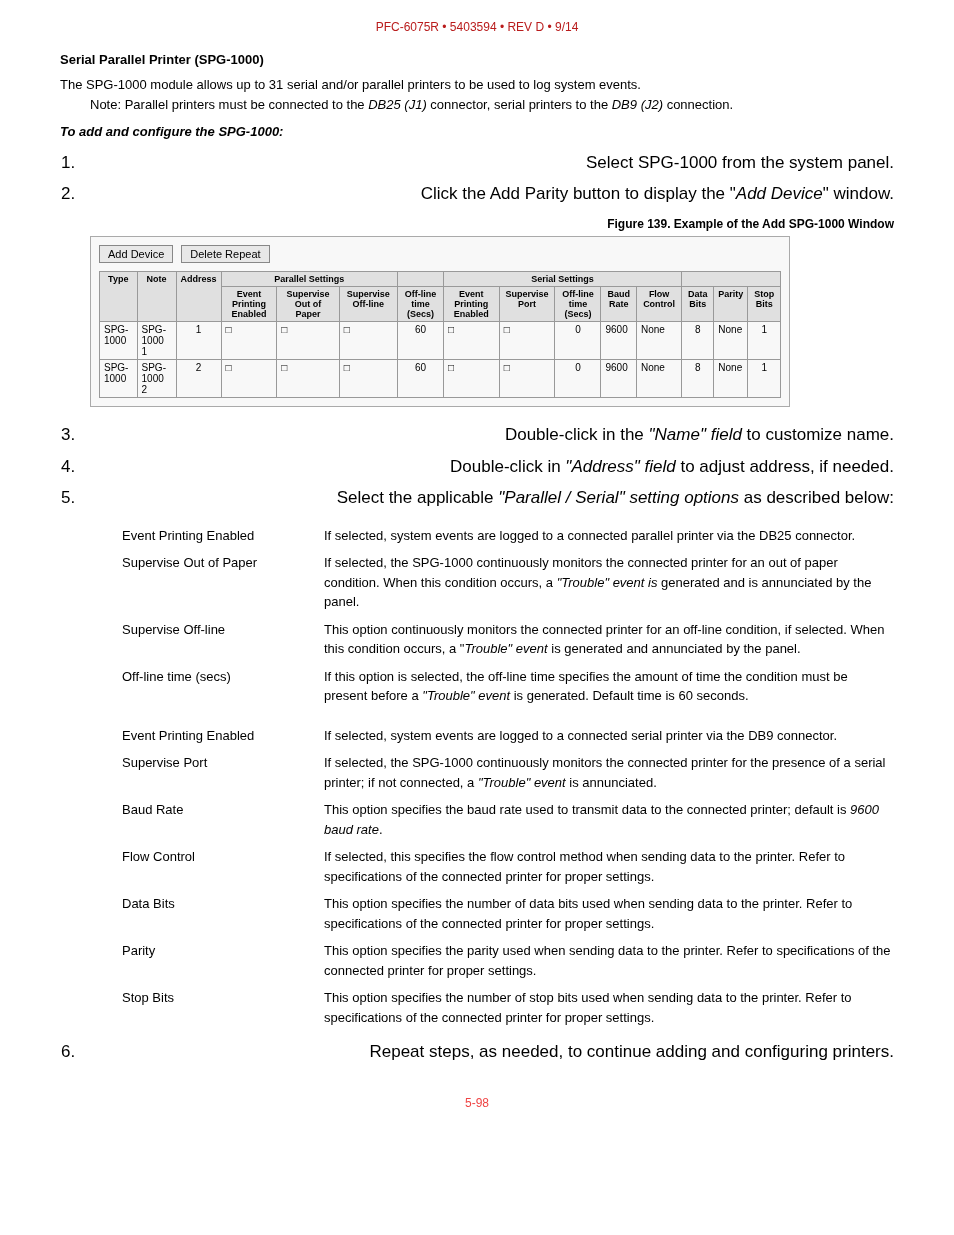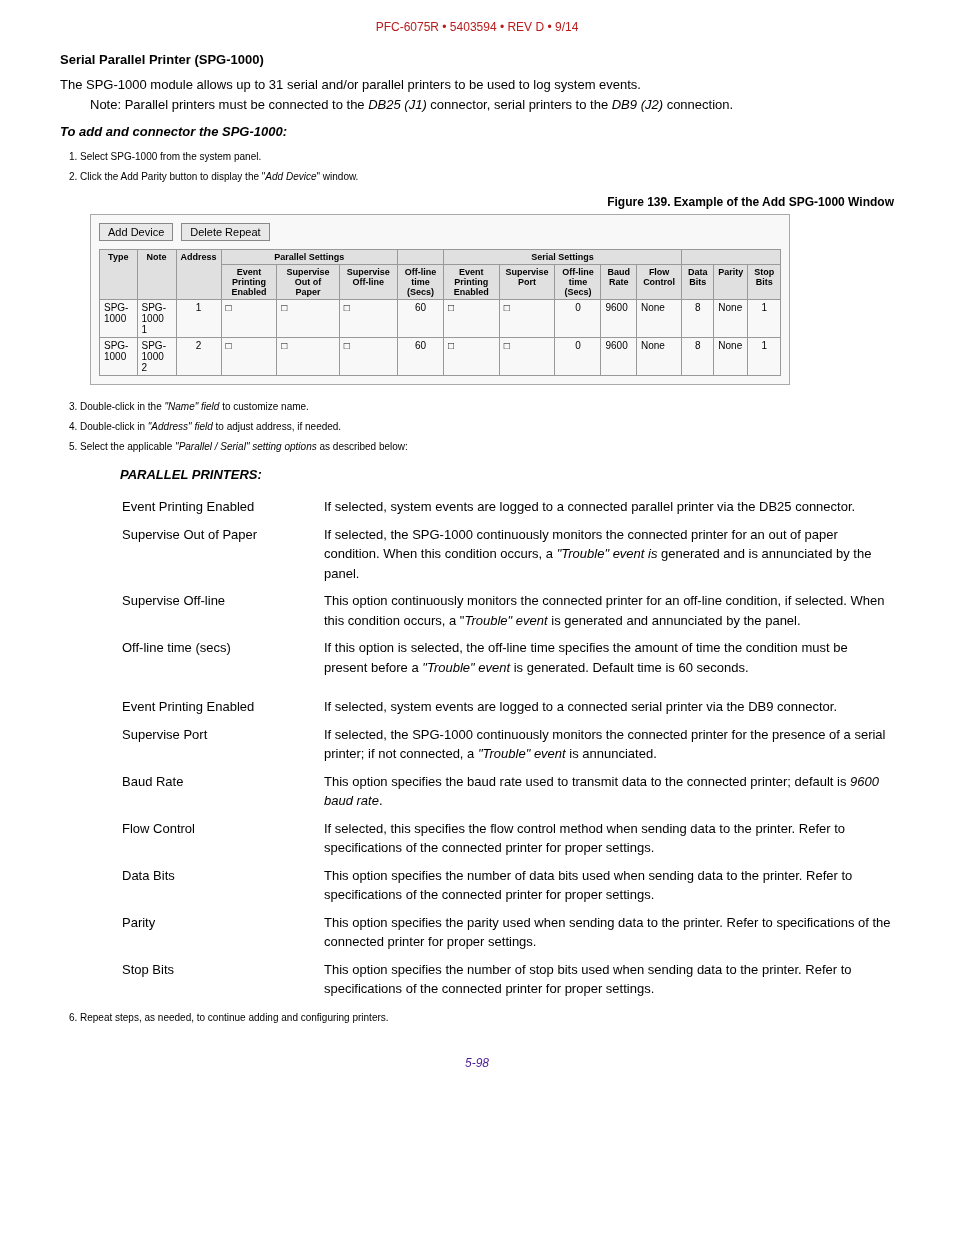--- a/index.html
+++ b/index.html
@@ -38,23 +38,24 @@
       font-style: italic;
       font-weight: bold;
       font-size: 13px;
       margin-bottom: 10px;
     }
     .numbered-list {
       margin-left: 20px;
       margin-bottom: 10px;
     }
     .numbered-list li {
-      font-size: 10px;
+      font-size: 17px;
       line-height: 1.6;
       margin-bottom: 4px;
+      text-align: right;
     }
     .figure-caption {
       font-size: 12px;
       font-weight: bold;
       margin-bottom: 5px;
       margin-left: 30px;
       text-align: right;
     }
     .figure-container {
       margin-left: 30px;
@@ -129,22 +130,21 @@
       font-style: italic;
       font-weight: bold;
       font-size: 13px;
       margin-top: 12px;
       margin-bottom: 6px;
     }
     .page-footer {
       text-align: center;
       font-size: 12px;
       margin-top: 30px;
-      color: #4c1d95;
-      font-style: italic;
+      color: #ef4444;
     }
     em { font-style: italic; }
     strong { font-weight: normal; }
   </style>
 </head>
 <body>
 
 <div class="page-header">
   <span>PFC-6075R • 5403594 • REV D • 9/14</span>
 </div>
@@ -155,21 +155,21 @@
 
 <div class="intro-text">
   <span>The SPG-1000 module allows up to 31 serial and/or parallel printers to be used to log system events.</span>
 </div>
 
 <div class="note-text">
   <strong>Note</strong>: Parallel printers must be connected to the <em>DB25 (J1)</em> connector, serial printers to the <em>DB9 (J2)</em> connection.
 </div>
 
 <div class="config-title">
-  <span>To add and connector the SPG-1000:</span>
+  <span>To add and configure the SPG-1000:</span>
 </div>
 
 <ol class="numbered-list">
   <li>
     Select <strong>SPG-1000</strong> from the system panel.
   </li>
   <li>
     Click the <strong>Add Parity button</strong> to display the "<em>Add Device</em>" window.
   </li>
 </ol>
@@ -253,21 +253,20 @@
   </li>
   <li>
     Double-click in <strong><em>"Address" field</em></strong> to adjust address, if needed.
   </li>
   <li>
     Select the applicable <strong><em>"Parallel / Serial" setting options</em></strong> as described below:
   </li>
 </ol>
 
 <div style="margin-left: 60px;">
-  <div class="subsection-title">PARALLEL PRINTERS:</div>
   <table class="description-table">
     <tbody>
       <tr>
         <td class="desc-label"><strong>Event Printing Enabled</strong></td>
         <td class="desc-value">If selected, system events are logged to a connected parallel printer via the <strong>DB25 connector</strong>.</td>
       </tr>
       <tr>
         <td class="desc-label"><strong>Supervise Out of Paper</strong></td>
         <td class="desc-value">If selected, the SPG-1000 continuously monitors the connected printer for an out of paper condition. When this condition occurs, a <em>"Trouble" event is</em> generated and is annunciated by the panel.</td>
       </tr>

